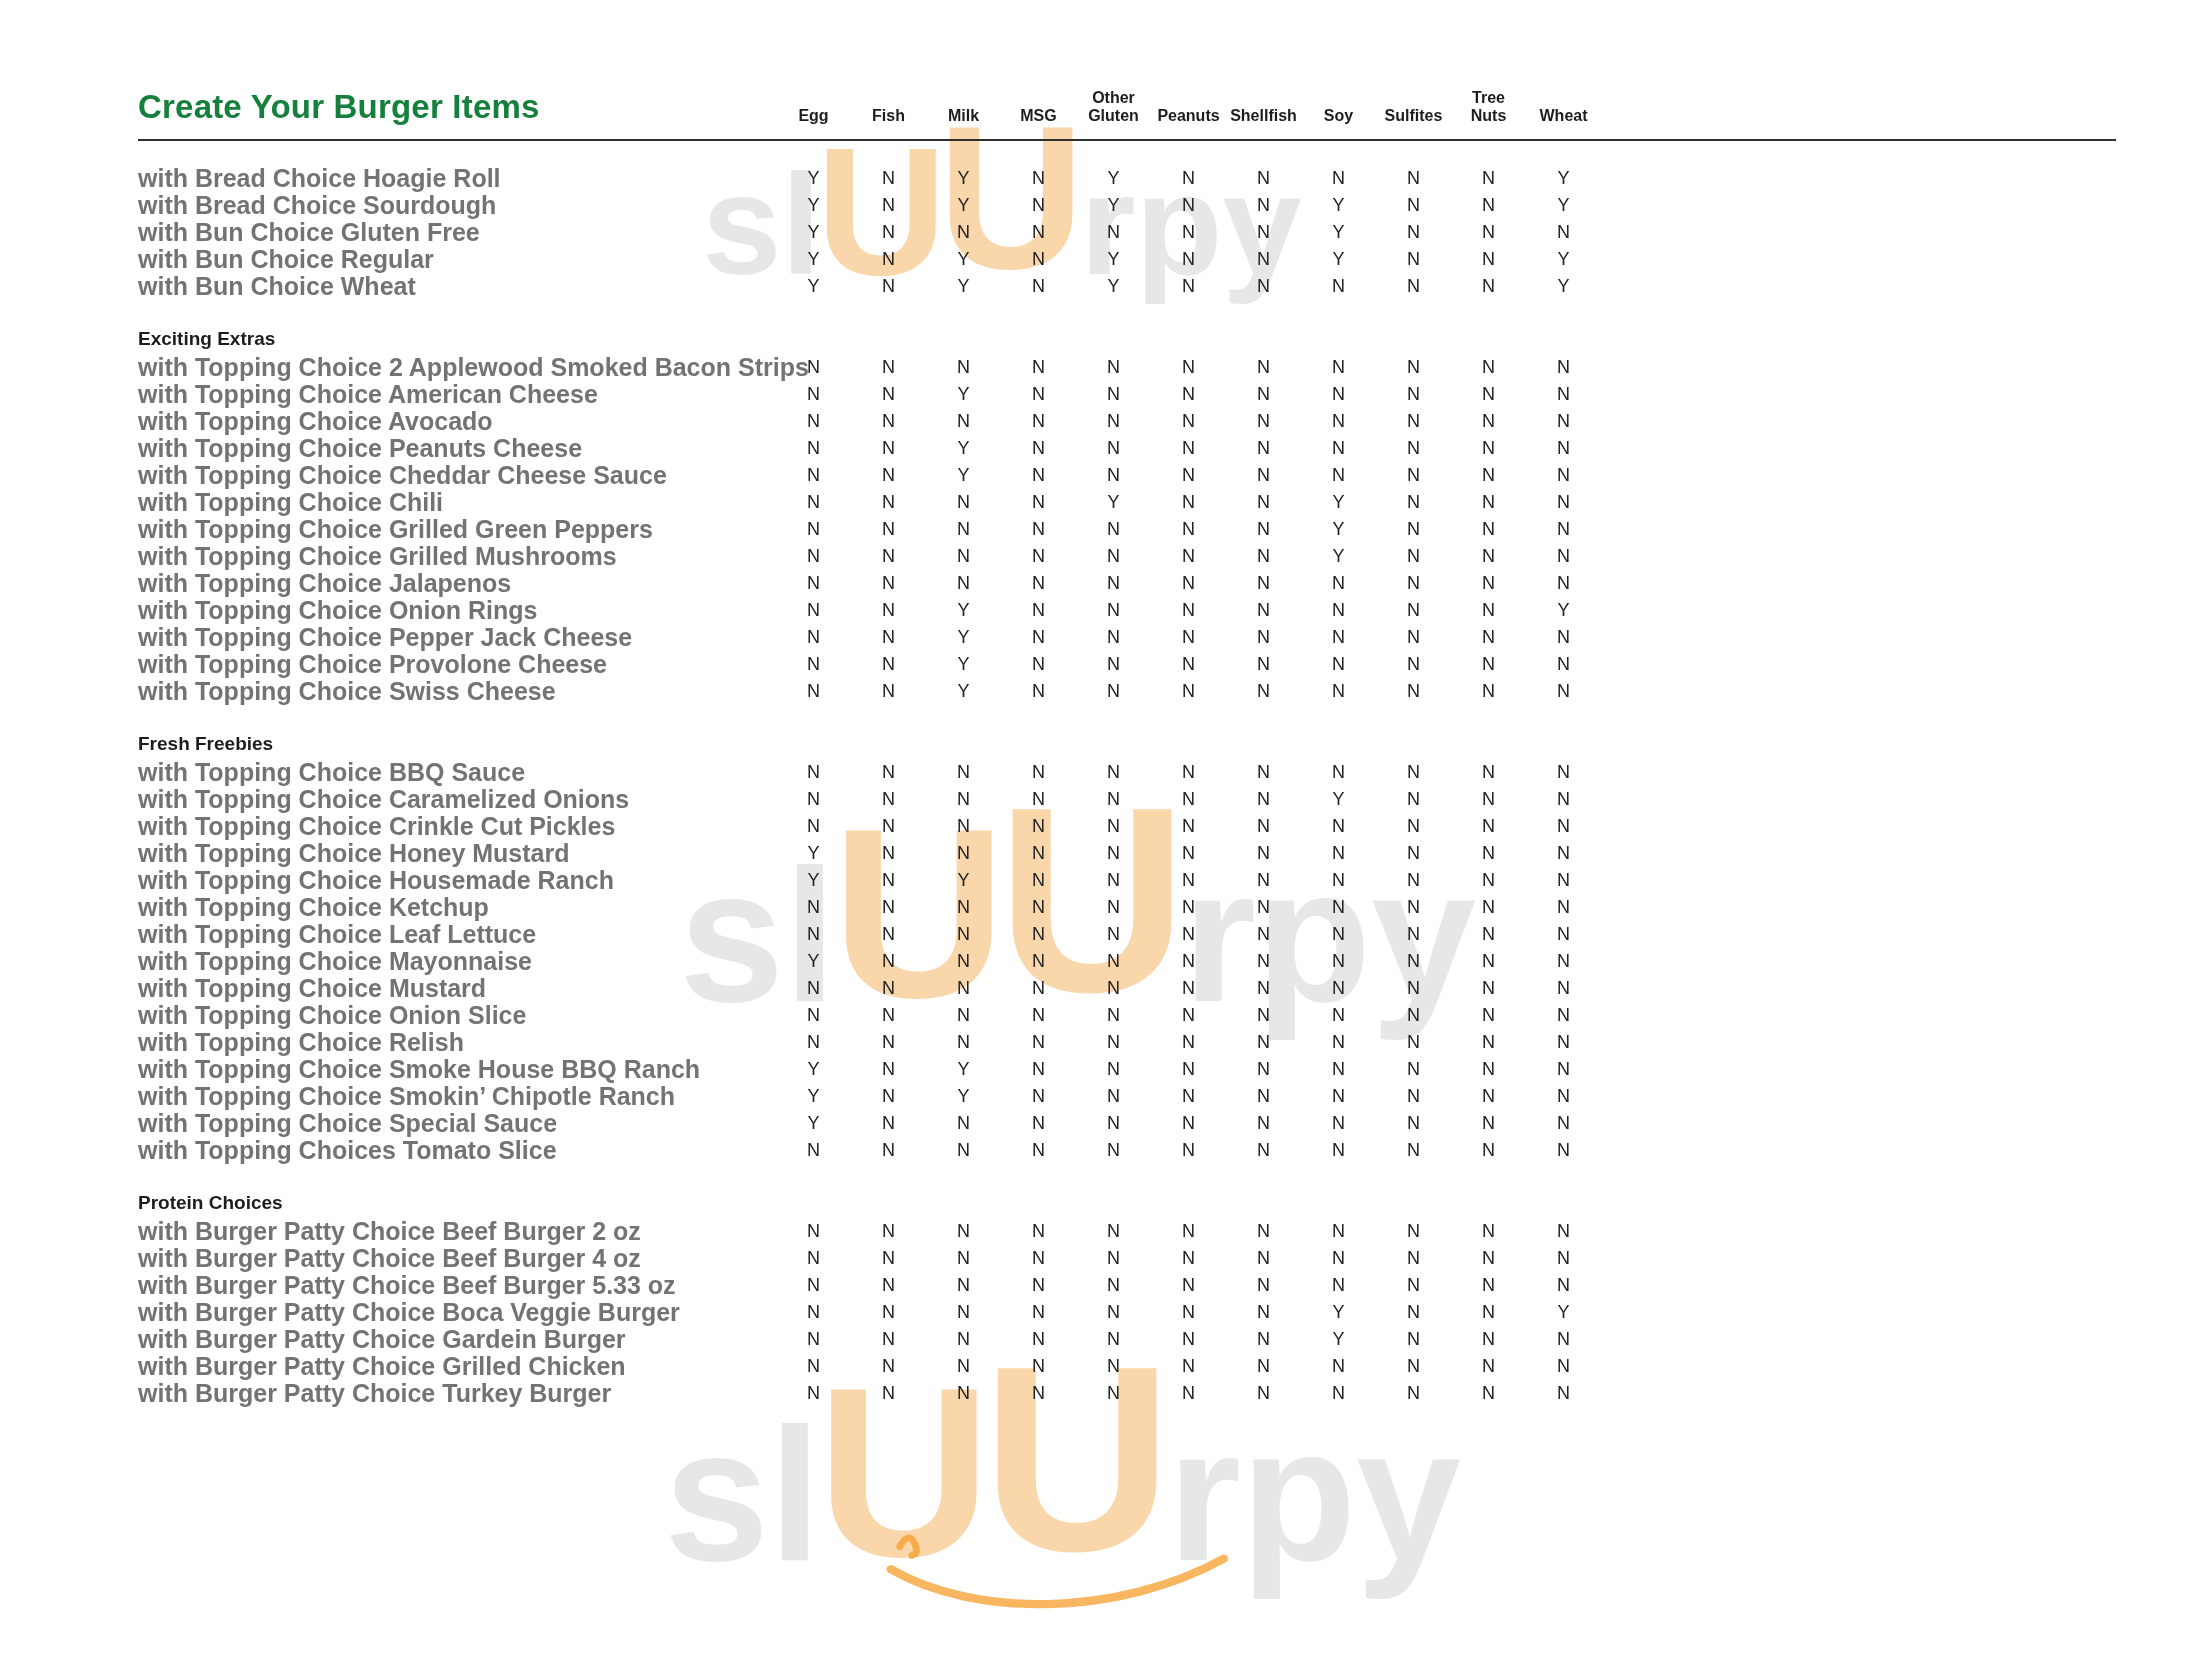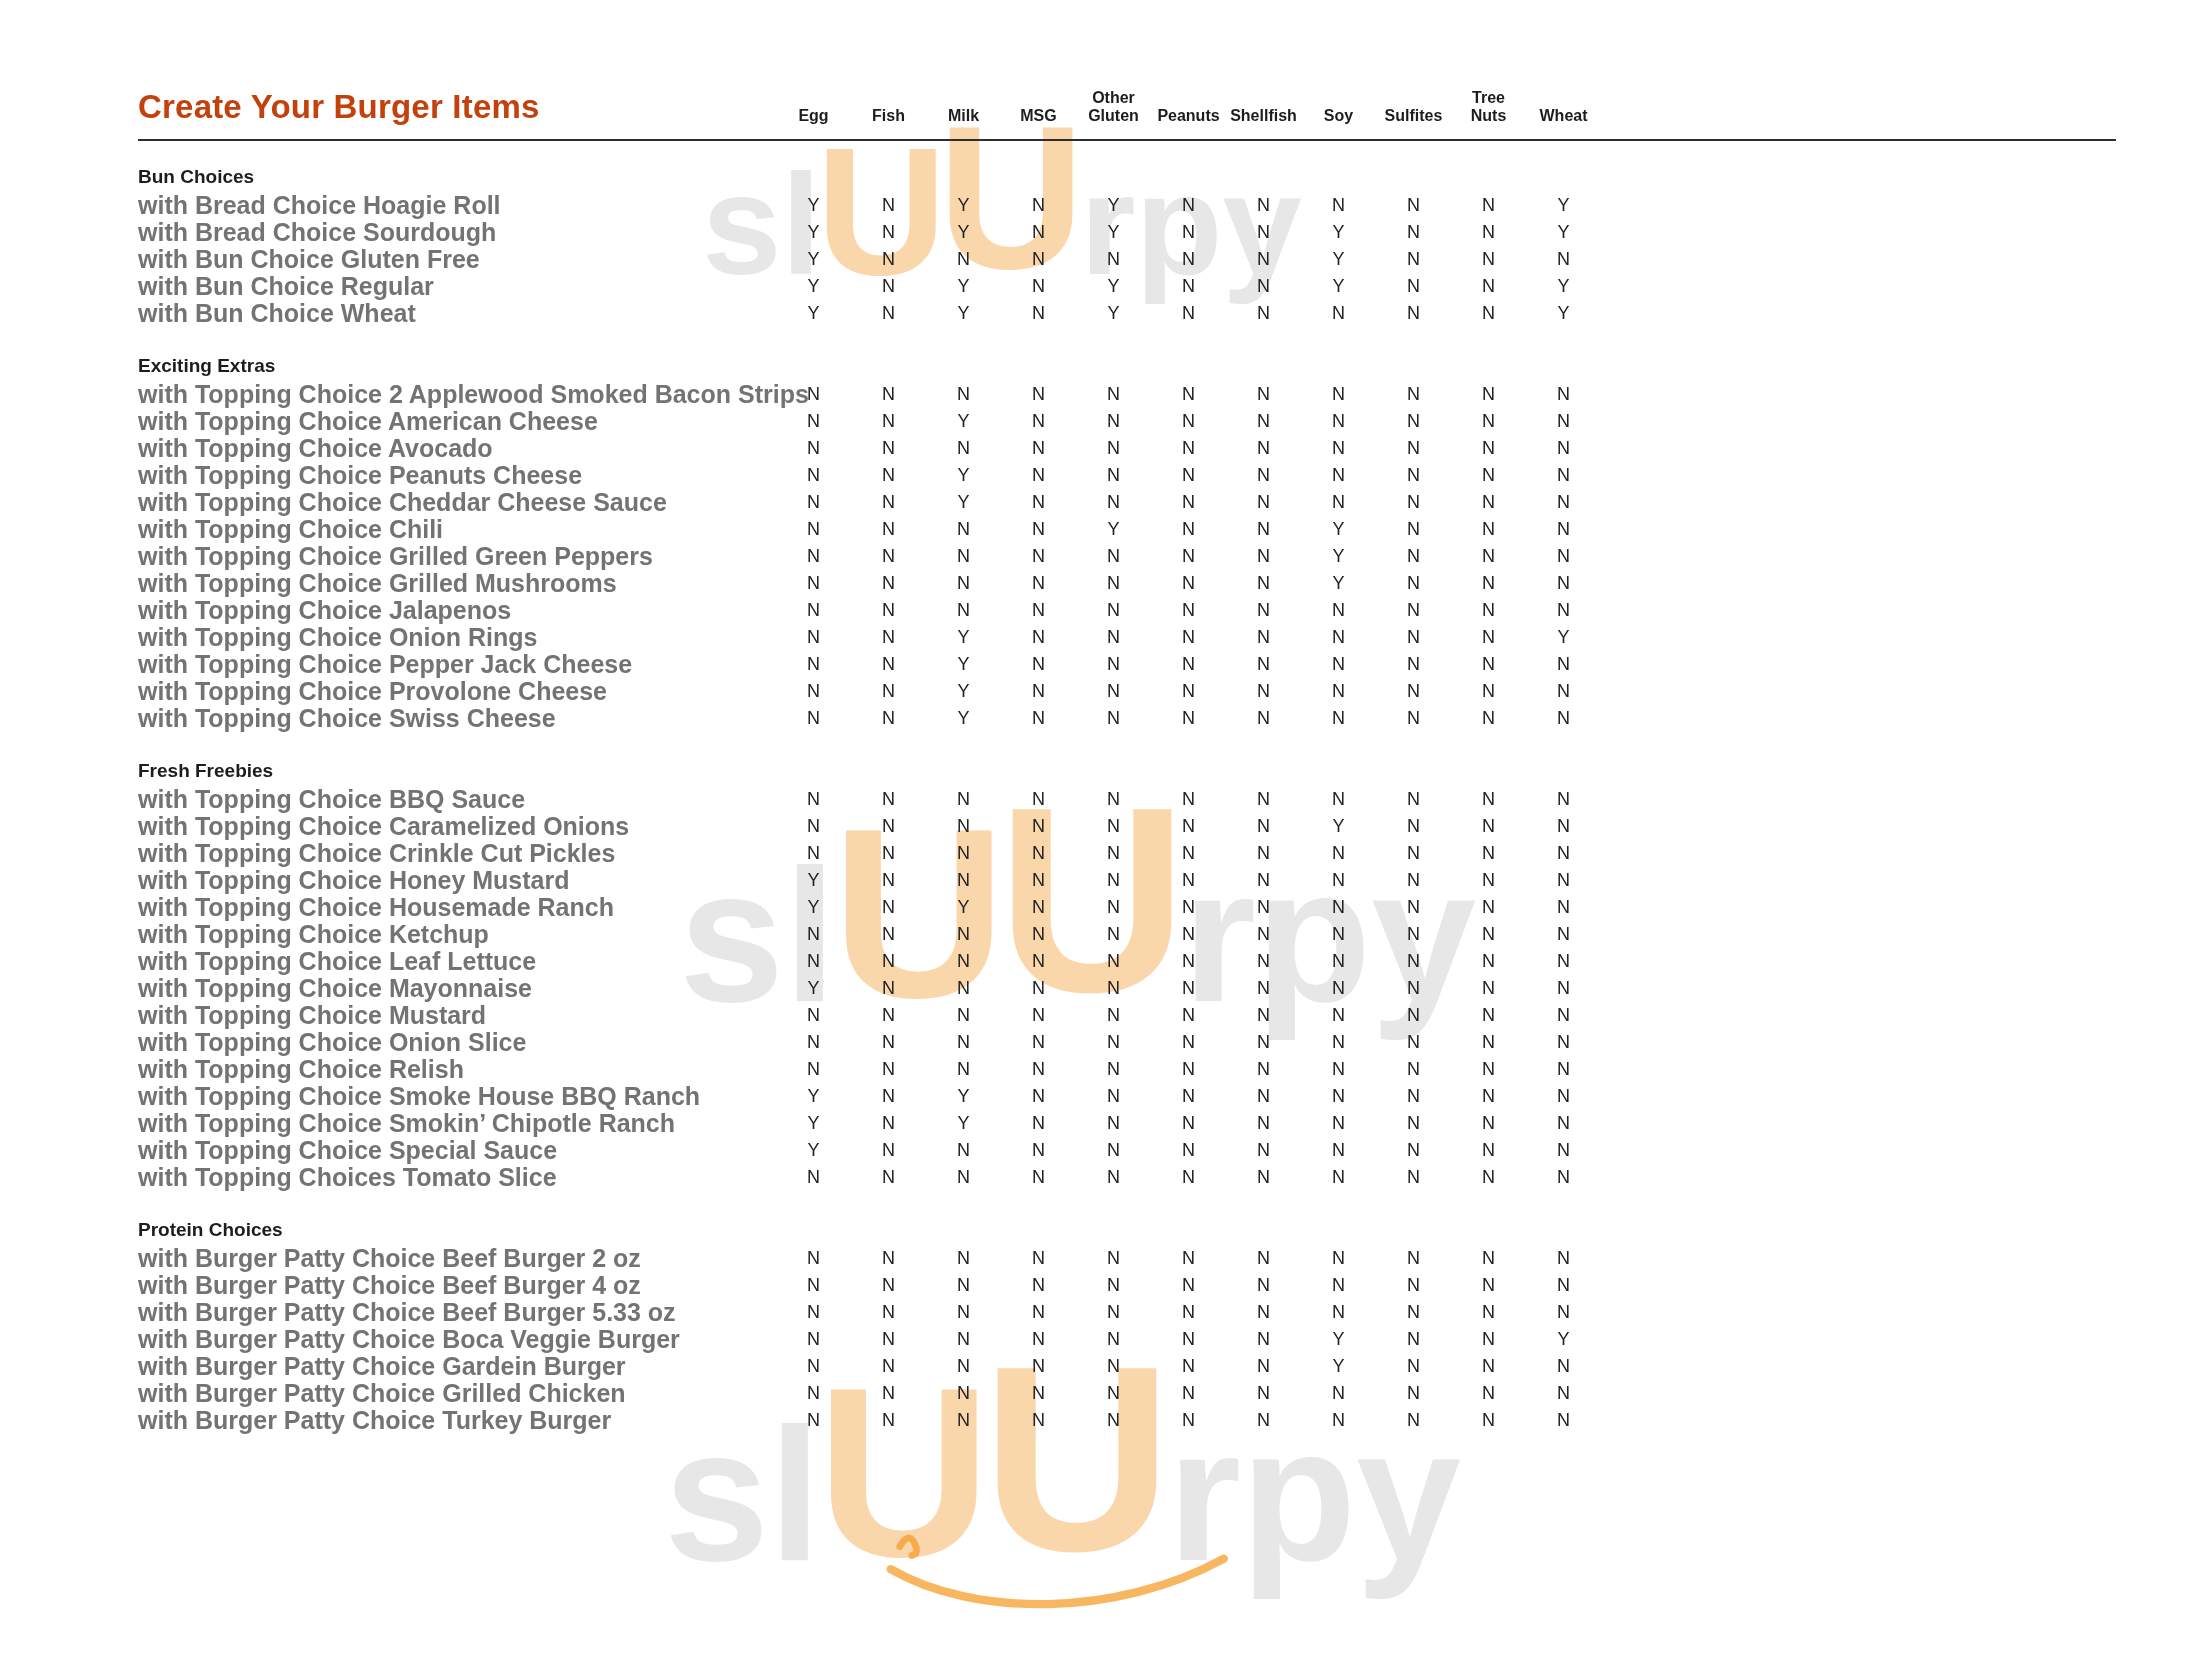--- a/index.html
+++ b/index.html
@@ -60,21 +60,21 @@
     width: 1978px;
     display: grid;
     grid-template-columns: 638px repeat(11, 75px);
     align-items: end;
     border-bottom: 2.3px solid #2e2e2e;
     padding-bottom: 13.6px;
   }
   .title {
     font-size: 33px;
     font-weight: 700;
-    color: #c2410c;
+    color: #15803d;
     letter-spacing: 0.2px;
     line-height: 1;
     padding-bottom: 3px;
   }
   .col-header {
     font-size: 16px;
     font-weight: 700;
     color: #1d1d1d;
     text-align: center;
     line-height: 1.15;
@@ -158,21 +158,20 @@
         <div class="col-header">Shellfish</div>
         <div class="col-header">Soy</div>
         <div class="col-header">Sulfites</div>
         <div class="col-header">Tree
 Nuts</div>
         <div class="col-header">Wheat</div>
       </div>
 
     <div class="table-body">
   <div class="section">
-    <div class="section-header">Bun Choices</div>
     <div class="rows">
   <div class="row">
     <div class="row-label">with Bread Choice Hoagie Roll</div>
   <div class="cell">Y</div>
               <div class="cell">N</div>
               <div class="cell">Y</div>
               <div class="cell">N</div>
               <div class="cell">Y</div>
               <div class="cell">N</div>
               <div class="cell">N</div>

